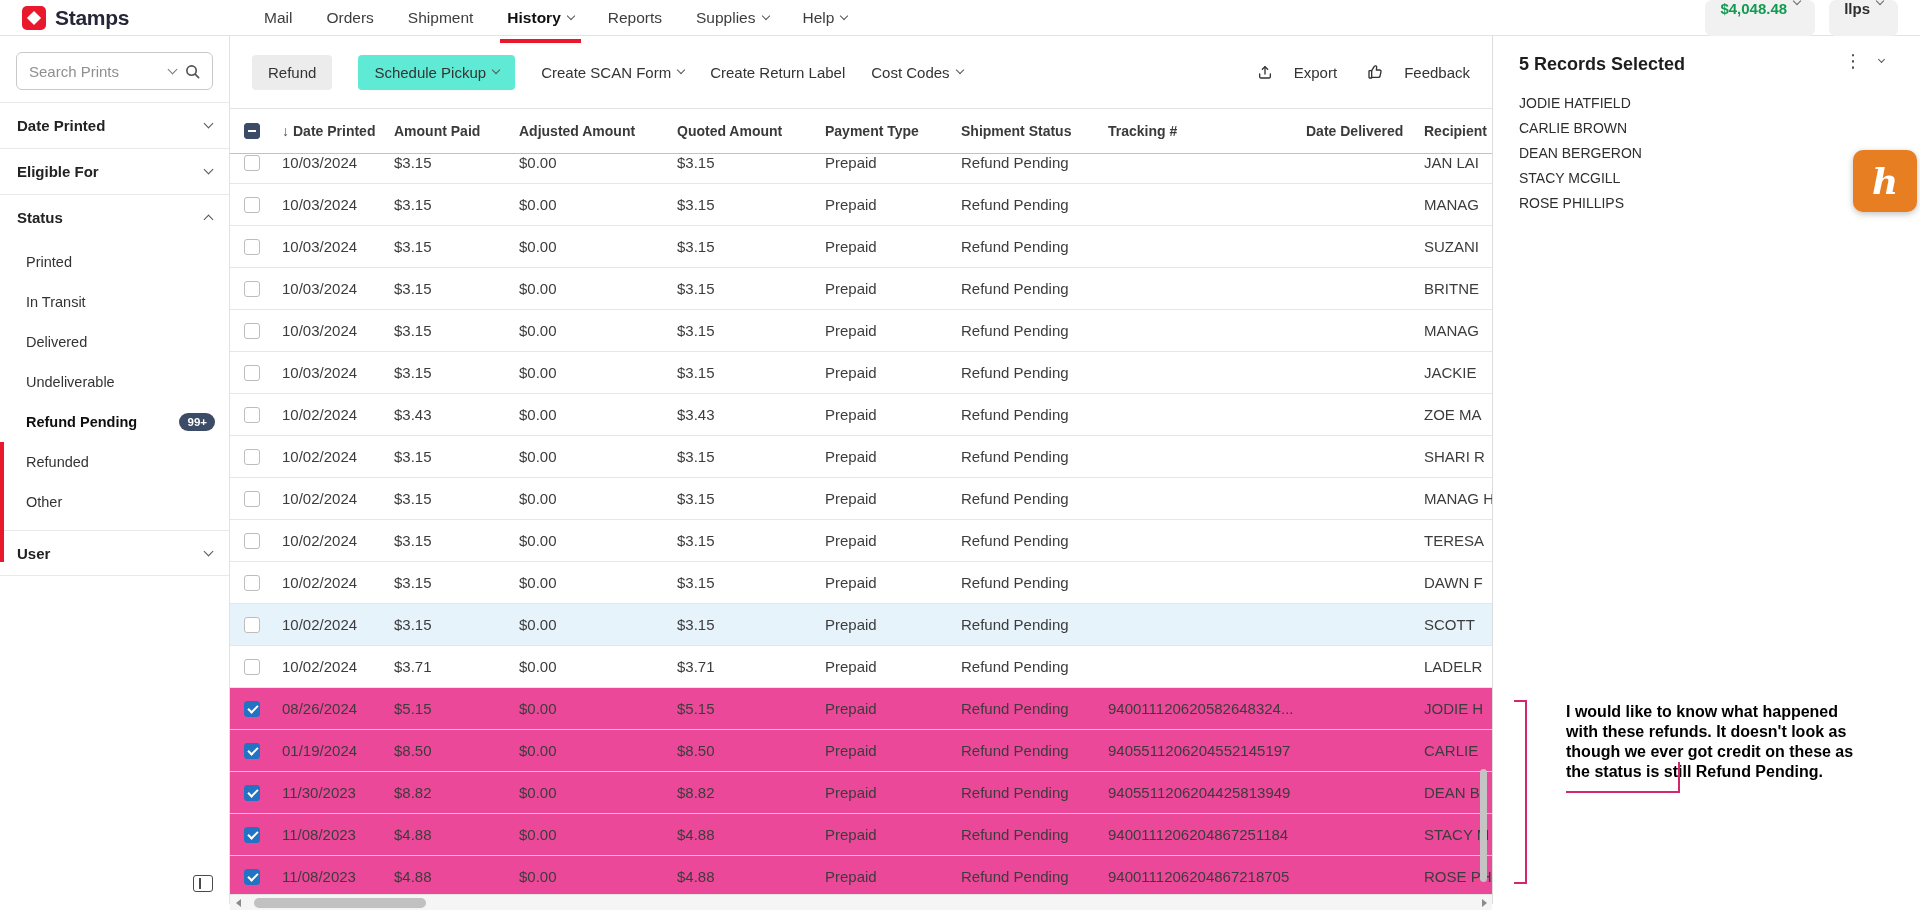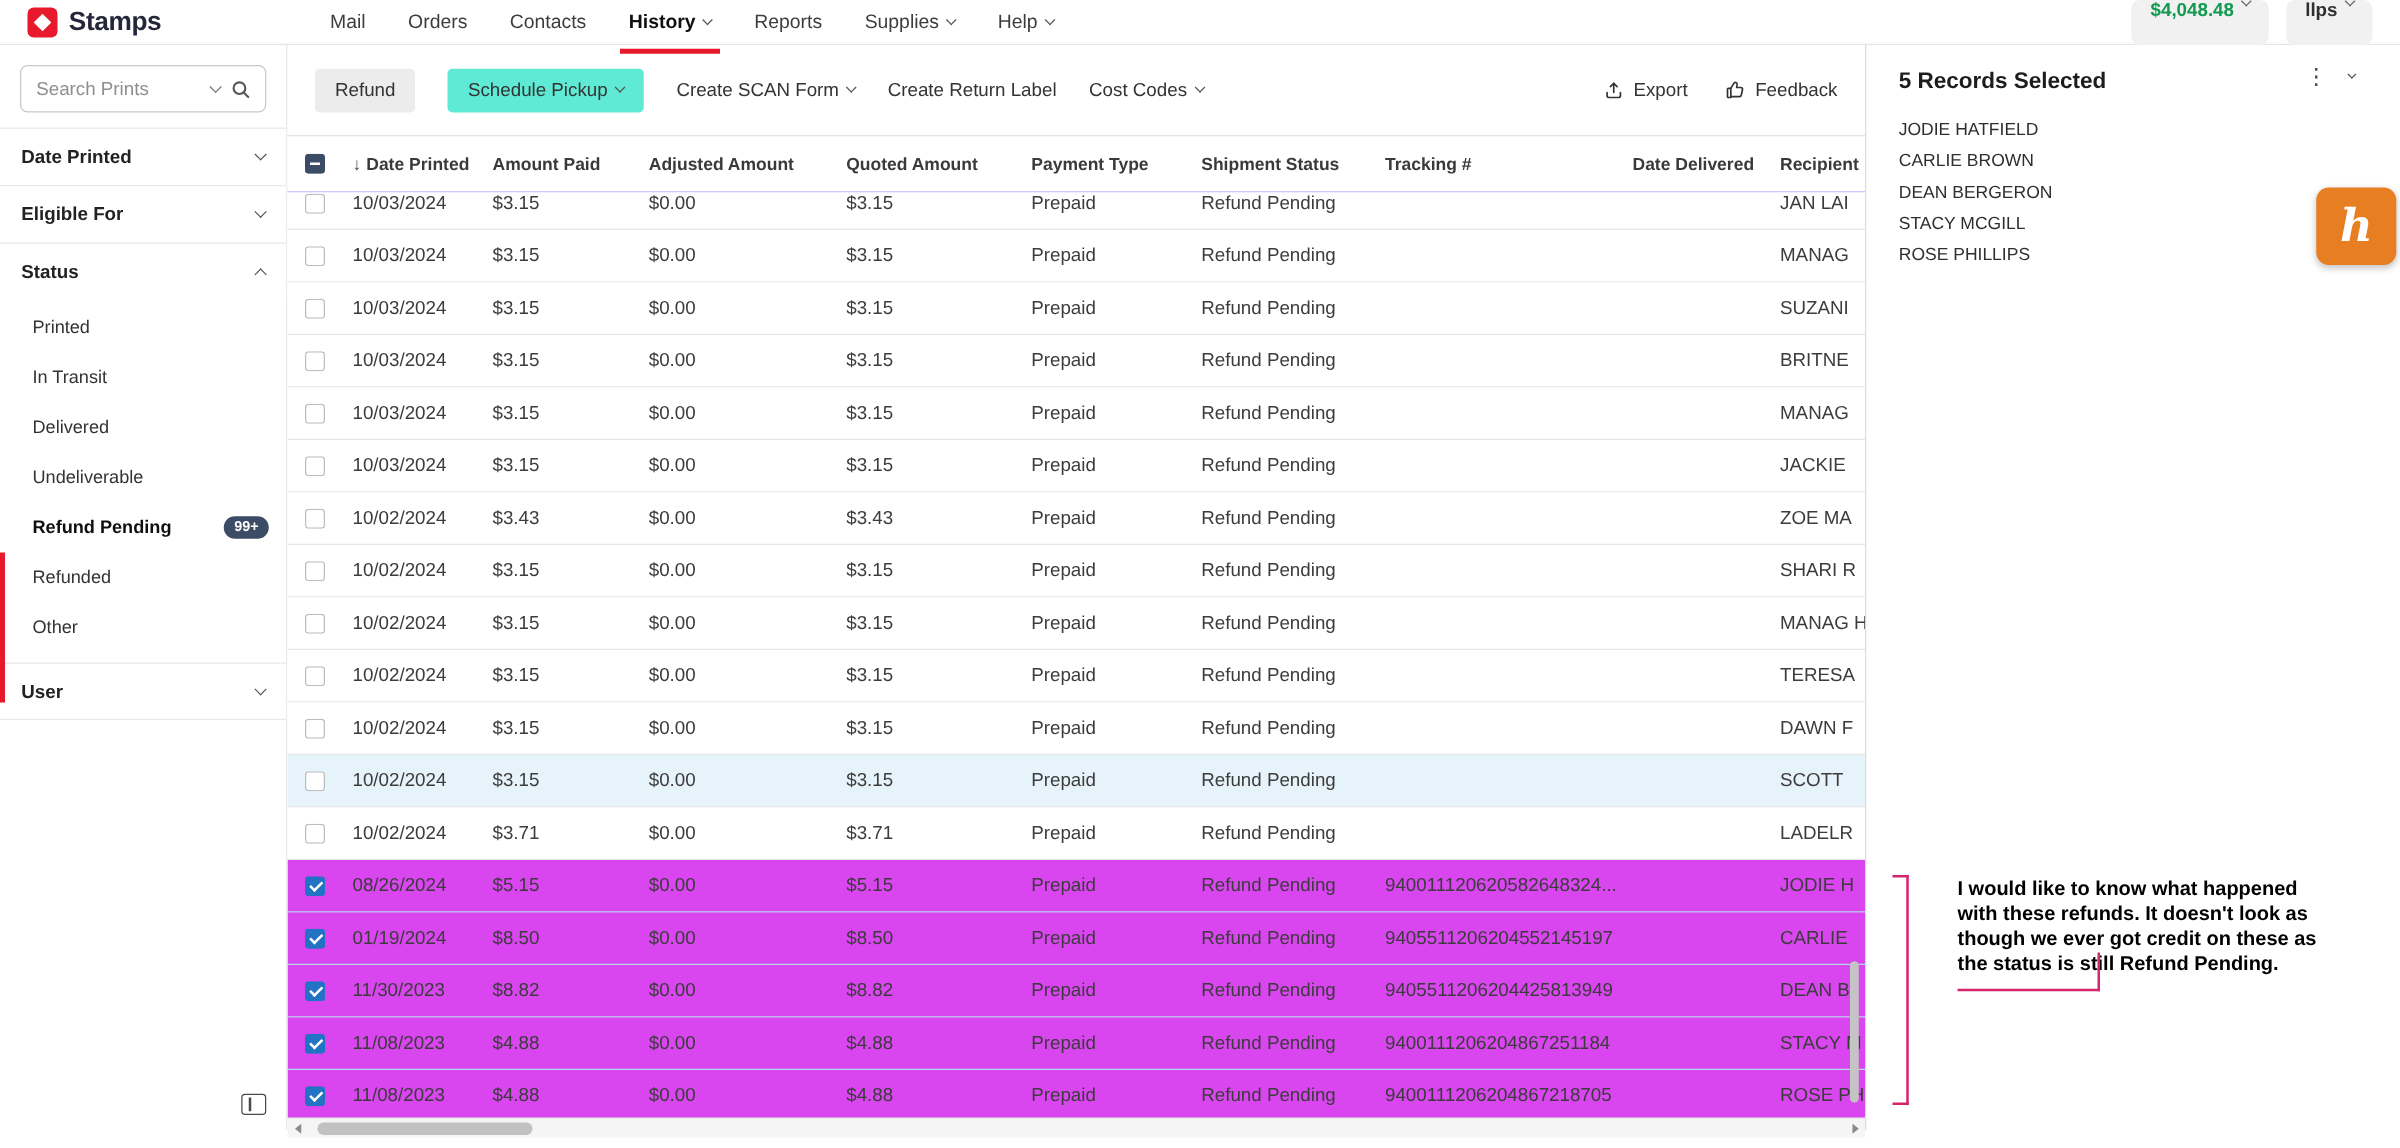--- a/index.html
+++ b/index.html
@@ -50,32 +50,32 @@
 .collapse-btn::before { content:""; position:absolute; left:5px; top:2px; bottom:2px; width:1.6px; background:#4a4a4a; }
 
 
 .main { flex:1; display:flex; flex-direction:column; min-width:0; position:relative; background:#fff; }
 .toolbar { height:72px; display:flex; align-items:center; padding:0 22px; gap:26px; flex:none; }
 .btn-gray { background:#ececec; border:none; border-radius:4px; padding:9px 16px; font:15px "Liberation Sans",sans-serif; color:#333; cursor:pointer; display:flex; align-items:center; }
 .btn-gray.darker { background:#5eead4; }
 .txt-btn { font-size:15px; color:#333; cursor:pointer; display:flex; align-items:center; white-space:nowrap; }
 .toolbar .chev { width:6px; height:6px; color:#555; }
 .tool-right { margin-left:auto; display:flex; gap:30px; }
-.icon-btn { display:flex; align-items:center; gap:8px; font-size:15px; color:#333; cursor:pointer; }
+.icon-btn { display:flex; align-items:center; gap:21px; font-size:15px; color:#333; cursor:pointer; }
 
 .grid-row { display:grid; grid-template-columns:38px 112px 125px 158px 148px 136px 147px 198px 118px minmax(0,1fr); padding-left:14px; align-items:center; }
 .thead { height:46px; border-top:1px solid #e3e3e3; border-bottom:1px solid #c4b5fd; font-size:14px; font-weight:bold; color:#3a3a3a; flex:none; }
 .hcell { white-space:nowrap; overflow:hidden; cursor:pointer; }
 .cbc { display:flex; align-items:center; cursor:default; }
 .sort-arrow { font-weight:normal; margin-right:4px; color:#555; }
 
 .tbody { height:740px; overflow:hidden; position:relative; flex:none; }
 .trow { height:42px; border-bottom:1px solid #e6e6e6; font-size:15px; color:#3c3c3c; cursor:pointer; background:#fff; }
 .trow.hl-light { background:#e7f3fb; }
-.trow.checked { background:#d946ef; border-bottom-color:#b3d8ec; }
+.trow.checked { background:#ec4899; border-bottom-color:#b3d8ec; }
 .cell { white-space:nowrap; overflow:hidden; }
 
 .cb { width:16px; height:16px; border:1.5px solid #bdbdbd; border-radius:3px; display:inline-block; position:relative; background:#fff; cursor:pointer; flex:none; }
 .cb.on { background:#2273c4; border-color:#2273c4; }
 .cb.on::after { content:""; position:absolute; left:4.5px; top:1px; width:4px; height:8px; border-right:2px solid #fff; border-bottom:2px solid #fff; transform:rotate(45deg); }
 .cb.ind { background:#3c4b66; border-color:#3c4b66; }
 .cb.ind::after { content:""; position:absolute; left:3px; top:6px; width:8px; height:2px; background:#fff; }
 
 .vthumb { position:absolute; right:5px; top:615px; width:7px; height:113px; background:#c4c4c4; border-radius:4px; z-index:3; cursor:pointer; }
 
@@ -117,21 +117,21 @@
   <nav class="nav-items">
       <div class="nav-item">
     <span>Mail</span>
 
   </div>
       <div class="nav-item">
     <span>Orders</span>
 
   </div>
       <div class="nav-item">
-    <span>Contacts</span>
+    <span>Shipment</span>
 
   </div>
       <div class="nav-item active">
     <span>History</span>
     <span class="chev"></span>
   </div>
       <div class="nav-item">
     <span>Reports</span>
 
   </div>

